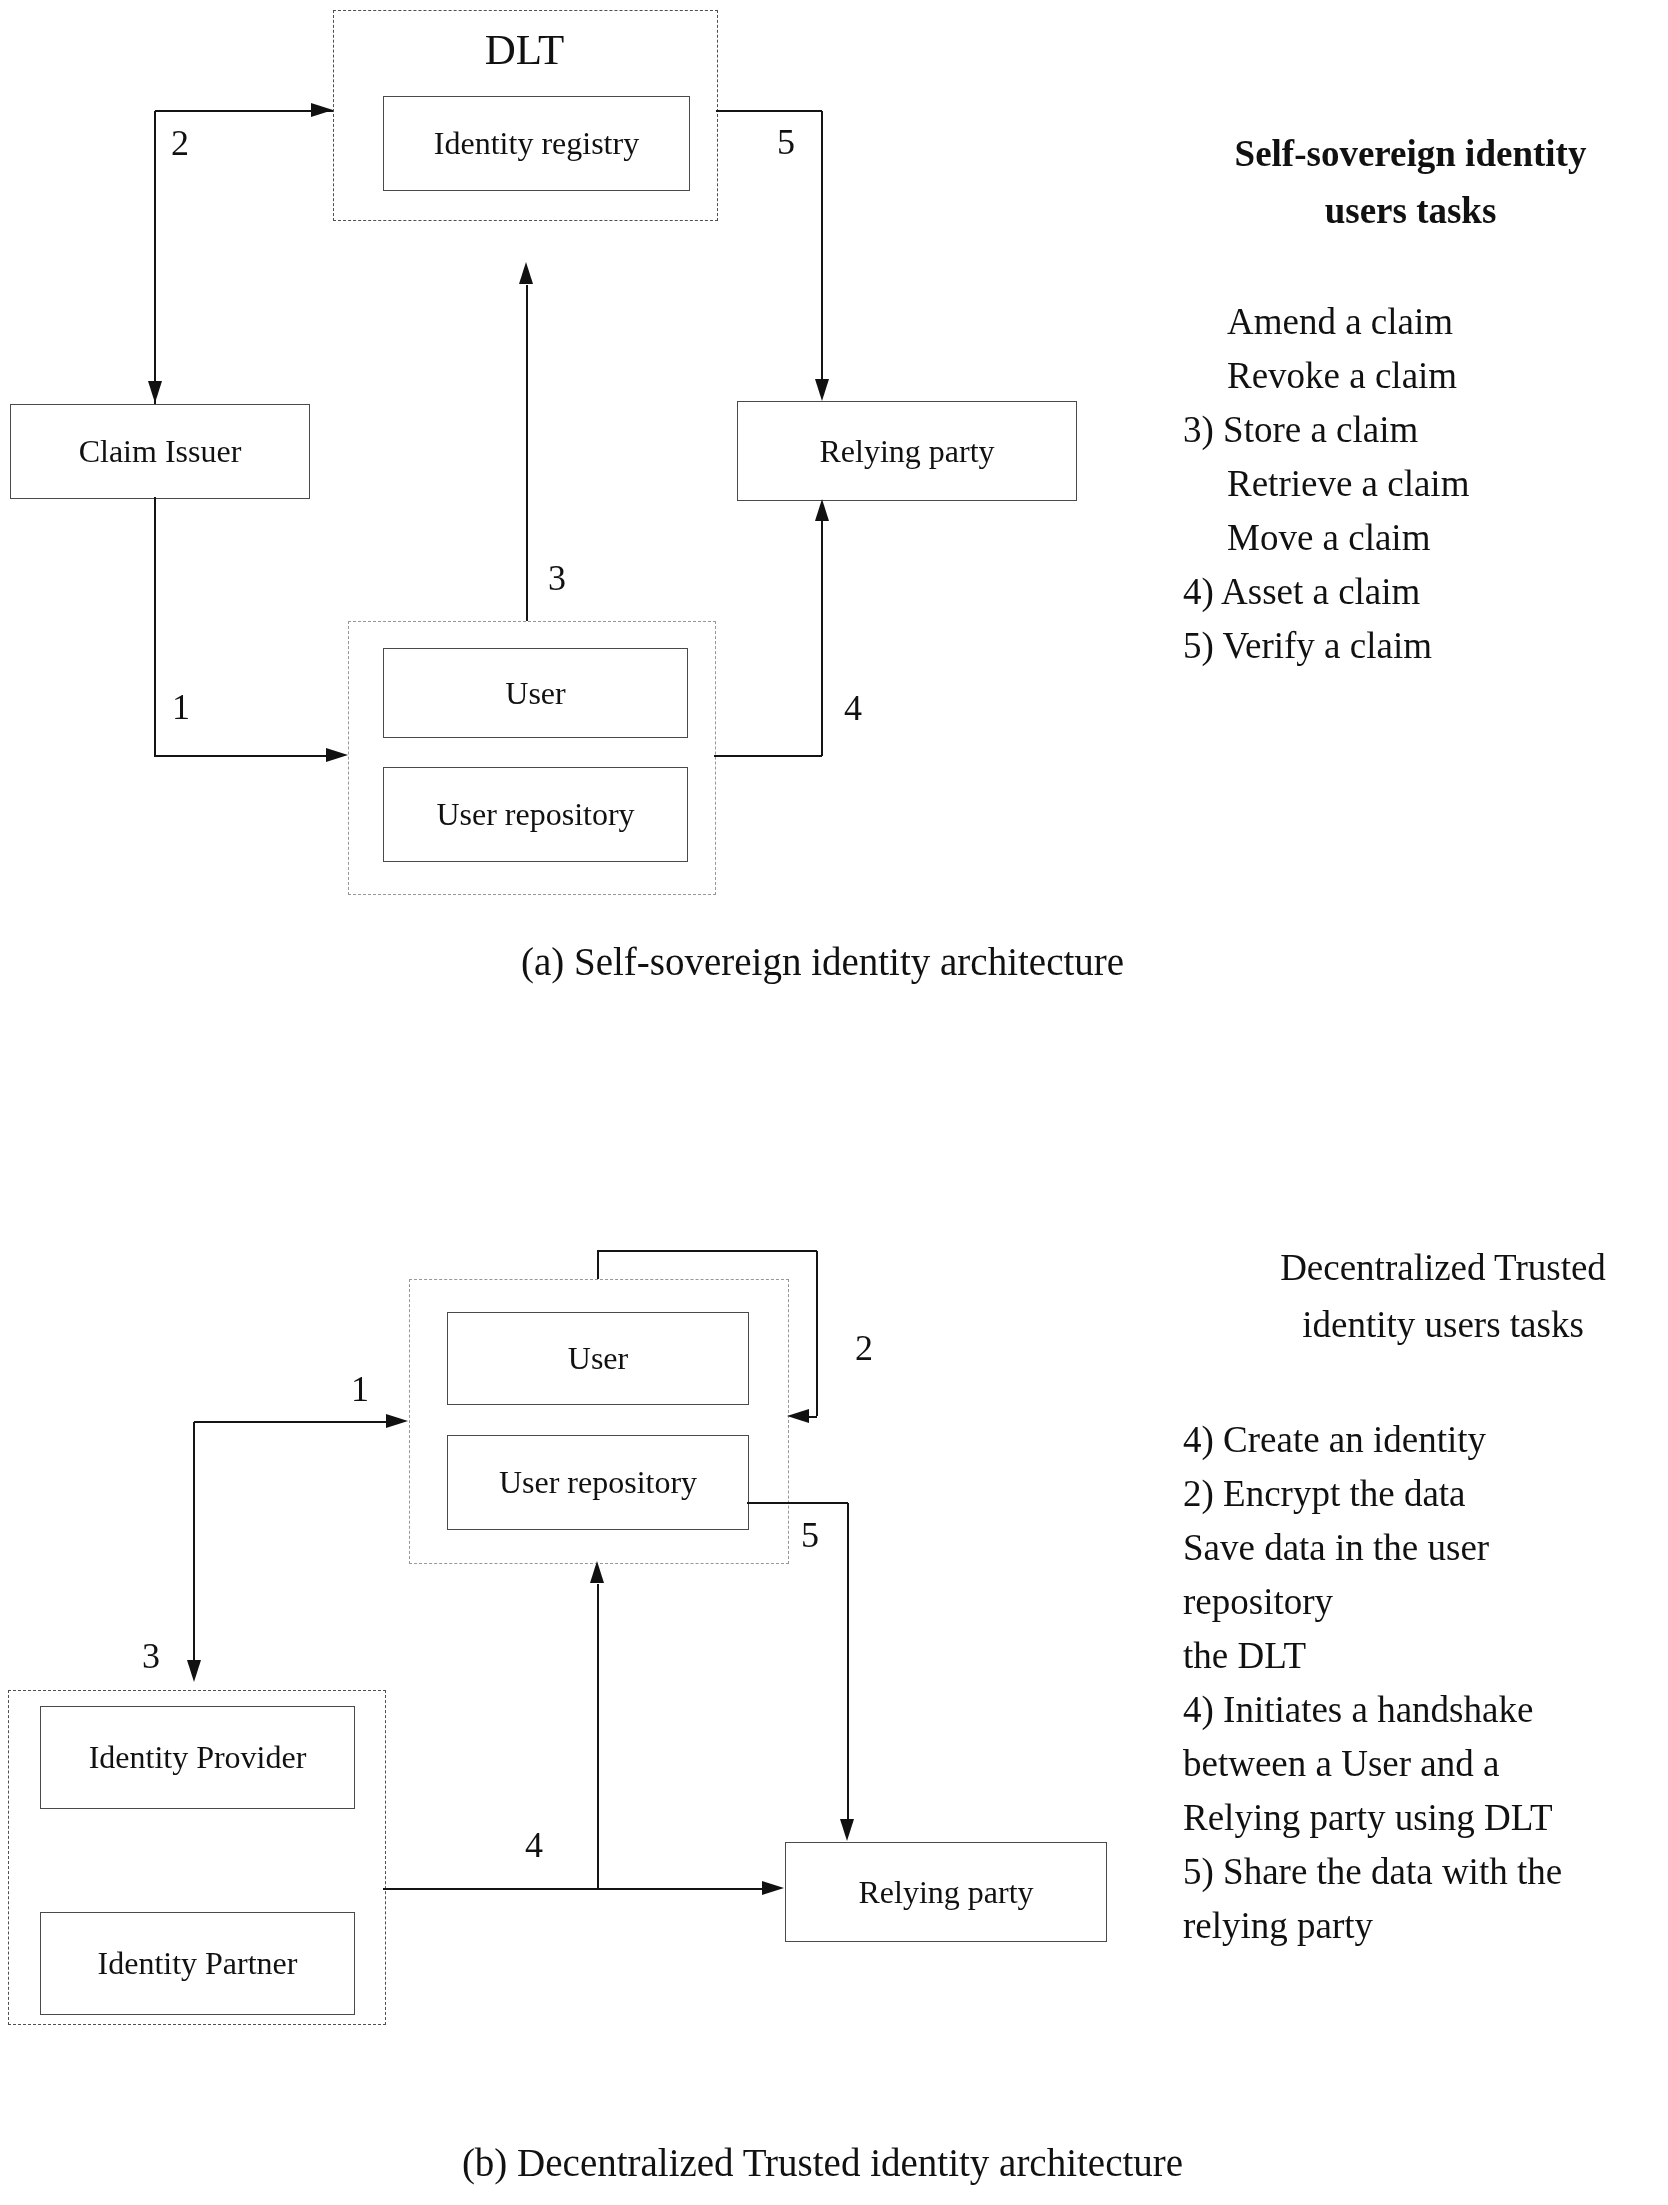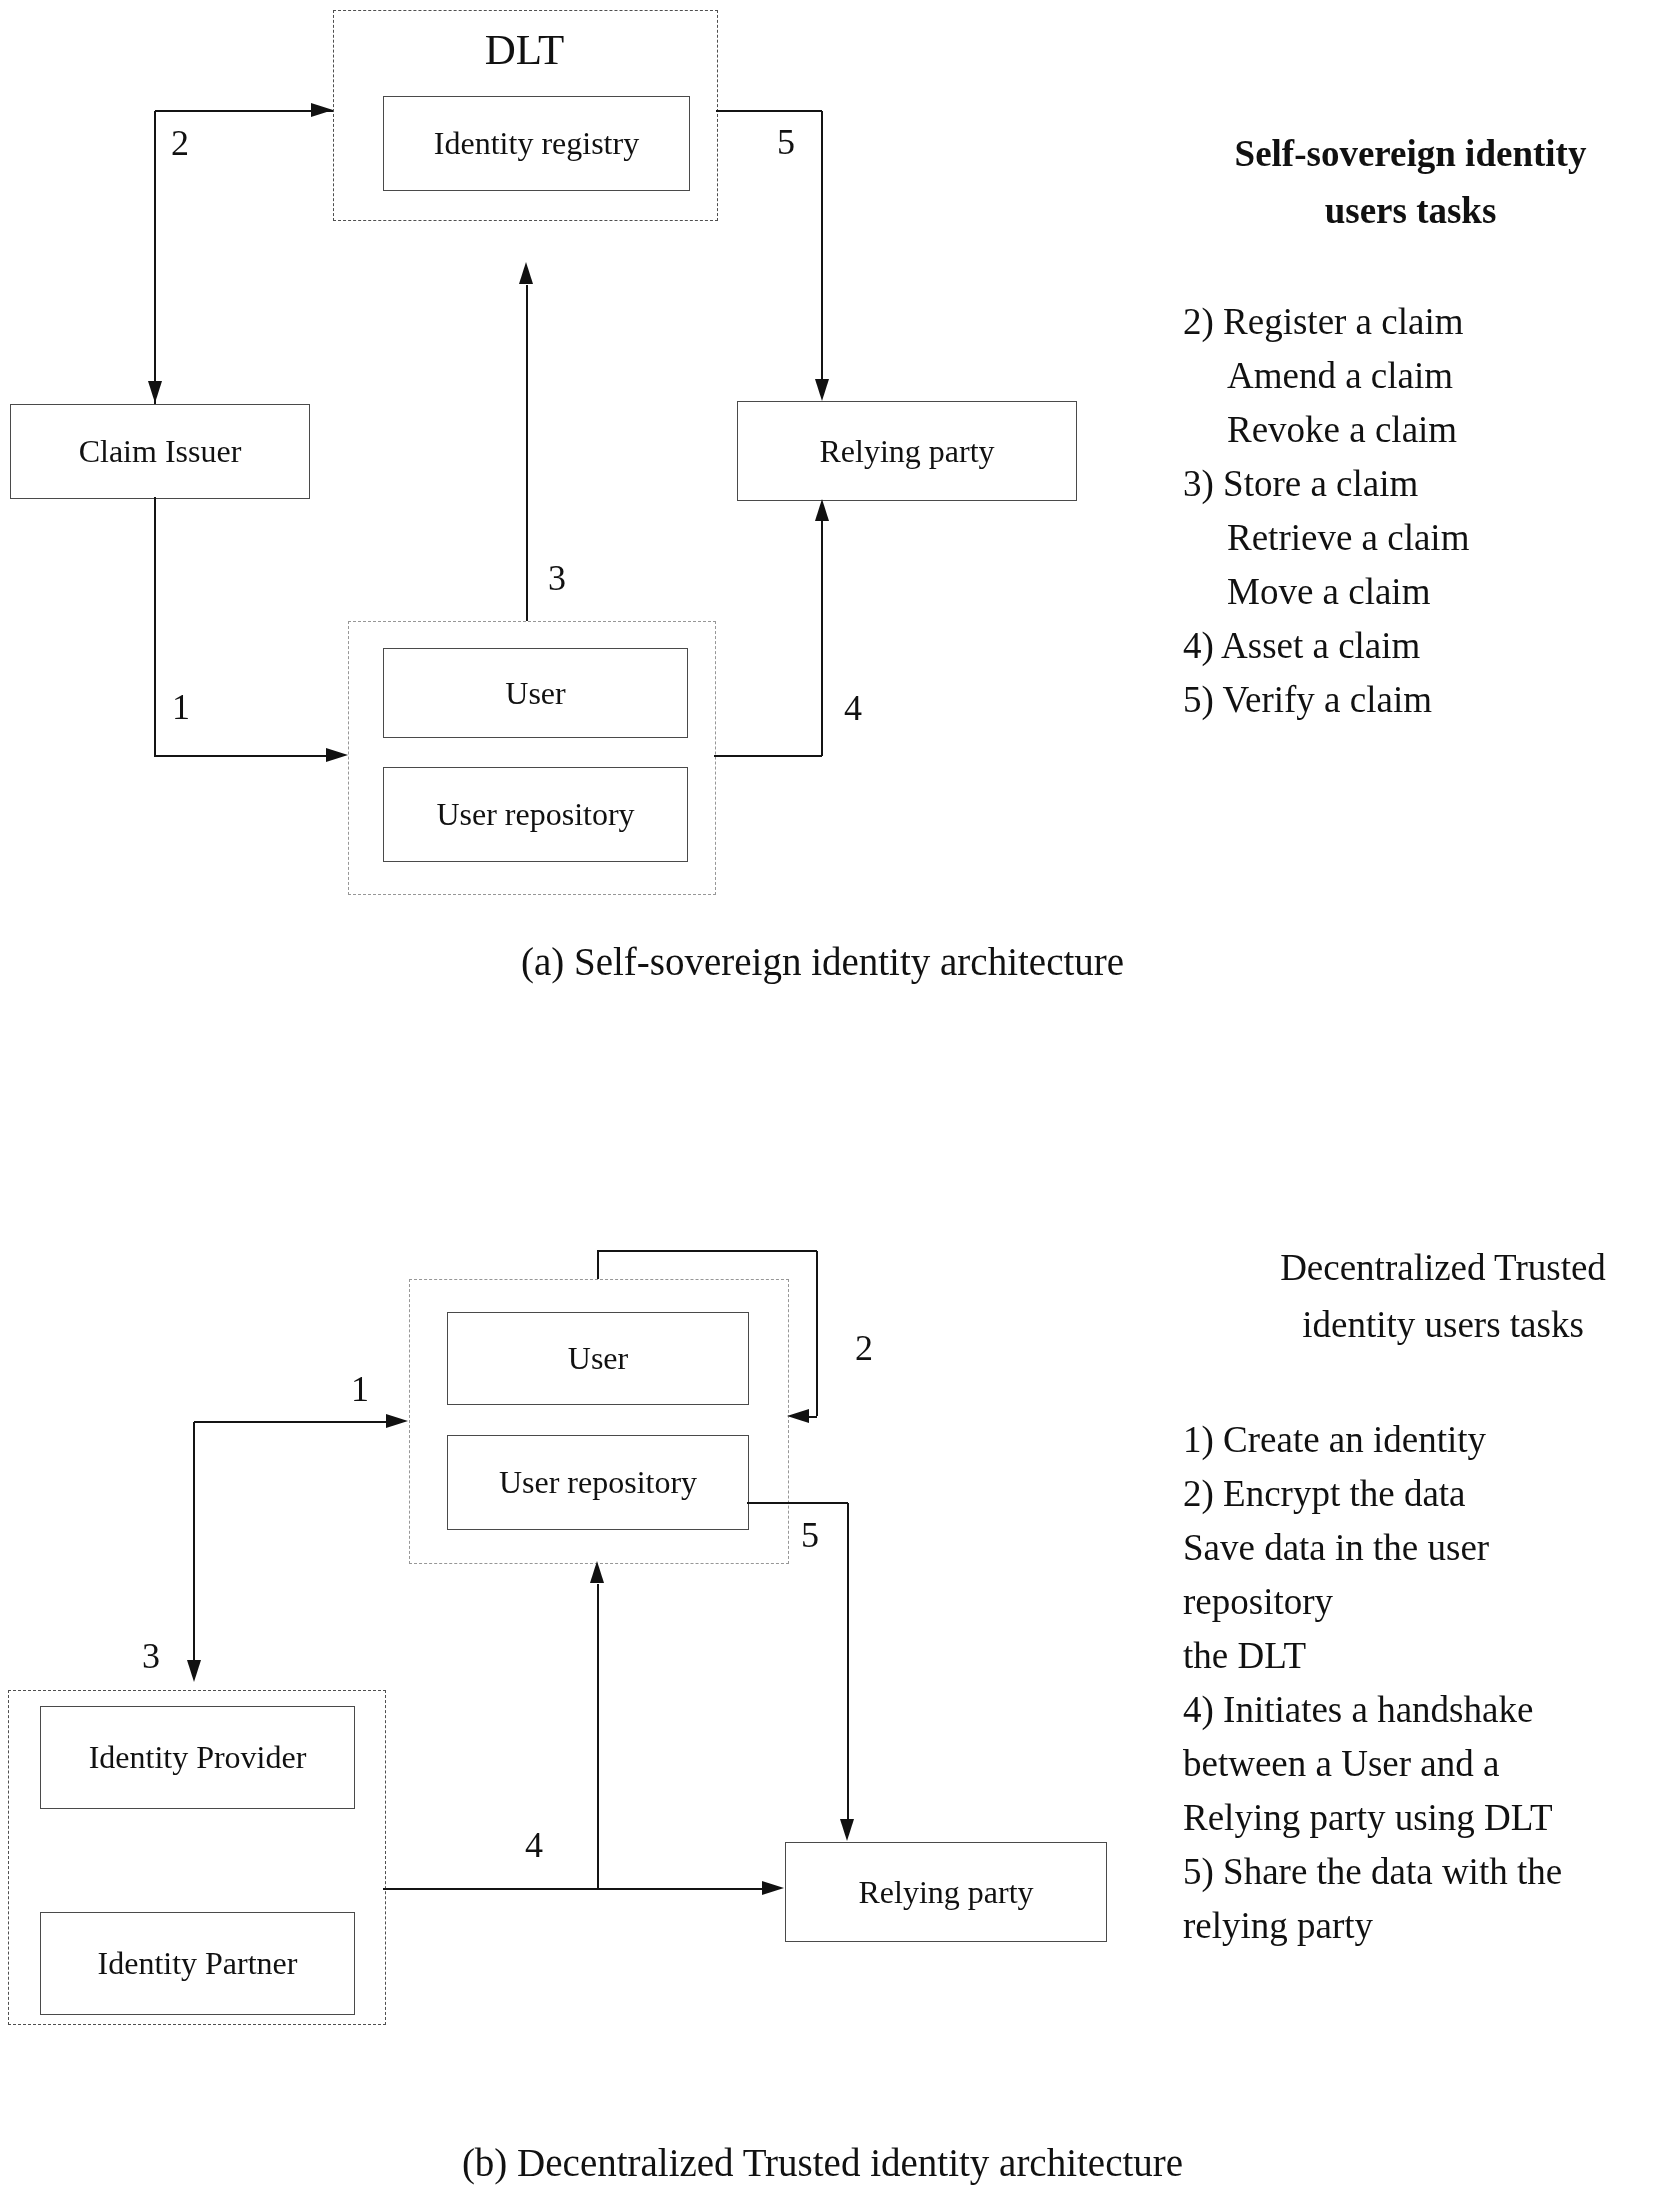--- a/index.html
+++ b/index.html
@@ -66,21 +66,20 @@
   <div class="hline" style="left:714px;top:755px;width:108px;"></div>
   <div class="vline" style="left:821px;top:521px;height:235px;"></div>
   <div class="ah ah-u" style="left:815px;top:499px;"></div>
   <div class="num" style="left:844px;top:687px;">4</div>
 
   <div class="panel-title" style="left:1186px;top:125px;width:449px;font-weight:bold;">
     <div>Self-sovereign identity</div>
     <div>users tasks</div>
   </div>
   <div class="task-list" style="left:1183px;top:295px;">
-      <div class="task-line">2) Register a claim</div>
       <div class="task-line ind">Amend a claim</div>
       <div class="task-line ind">Revoke a claim</div>
       <div class="task-line">3) Store a claim</div>
       <div class="task-line ind">Retrieve a claim</div>
       <div class="task-line ind">Move a claim</div>
       <div class="task-line">4) Asset a claim</div>
       <div class="task-line">5) Verify a claim</div>
     </div>
 
   <div class="caption" style="left:217px;top:939px;width:1211px;">(a) Self-sovereign identity architecture</div>
@@ -119,21 +118,21 @@
   <div class="hline" style="left:747px;top:1502px;width:101px;"></div>
   <div class="vline" style="left:847px;top:1503px;height:316px;"></div>
   <div class="ah ah-d" style="left:840px;top:1819px;"></div>
   <div class="num" style="left:801px;top:1514px;">5</div>
 
   <div class="panel-title" style="left:1206px;top:1239px;width:474px;">
     <div>Decentralized Trusted</div>
     <div>identity users tasks</div>
   </div>
   <div class="task-list" style="left:1183px;top:1413px;">
-      <div class="task-line">1) Create an identity</div>
+      <div class="task-line">4) Create an identity</div>
       <div class="task-line">2) Encrypt the data</div>
       <div class="task-line">Save data in the user</div>
       <div class="task-line">repository</div>
       <div class="task-line">the DLT</div>
       <div class="task-line">4) Initiates a handshake</div>
       <div class="task-line">between a User and a</div>
       <div class="task-line">Relying party using DLT</div>
       <div class="task-line">5) Share the data with the</div>
       <div class="task-line">relying party</div>
     </div>

